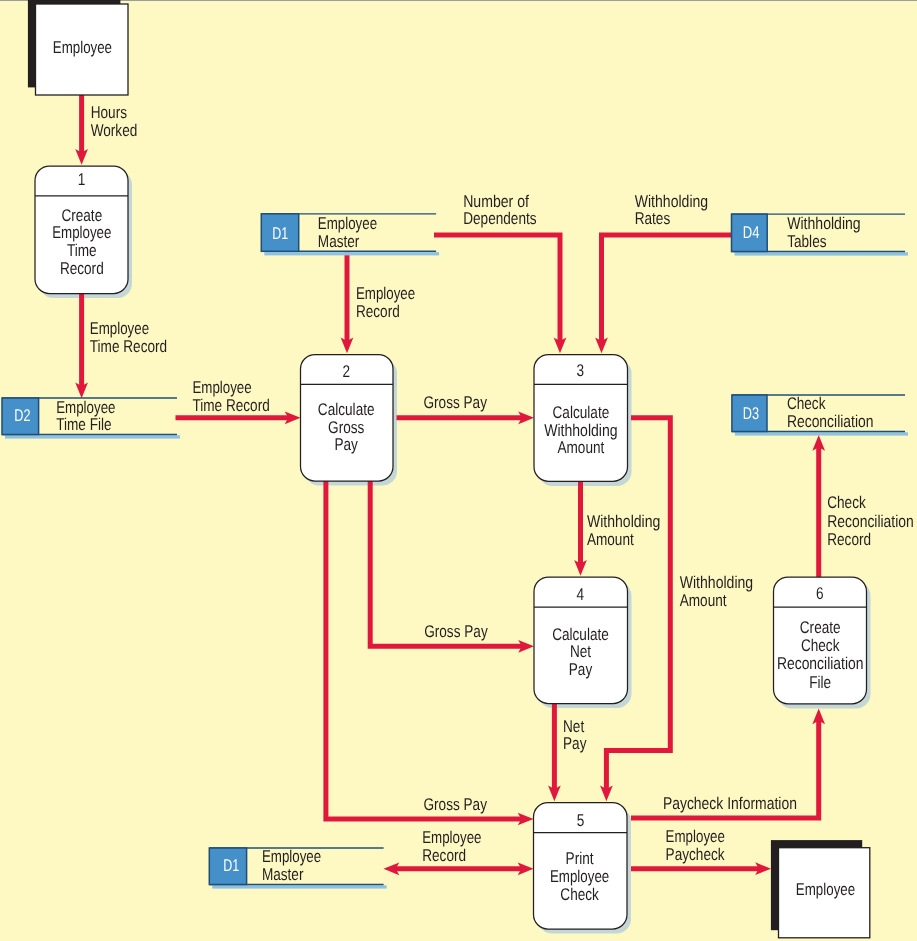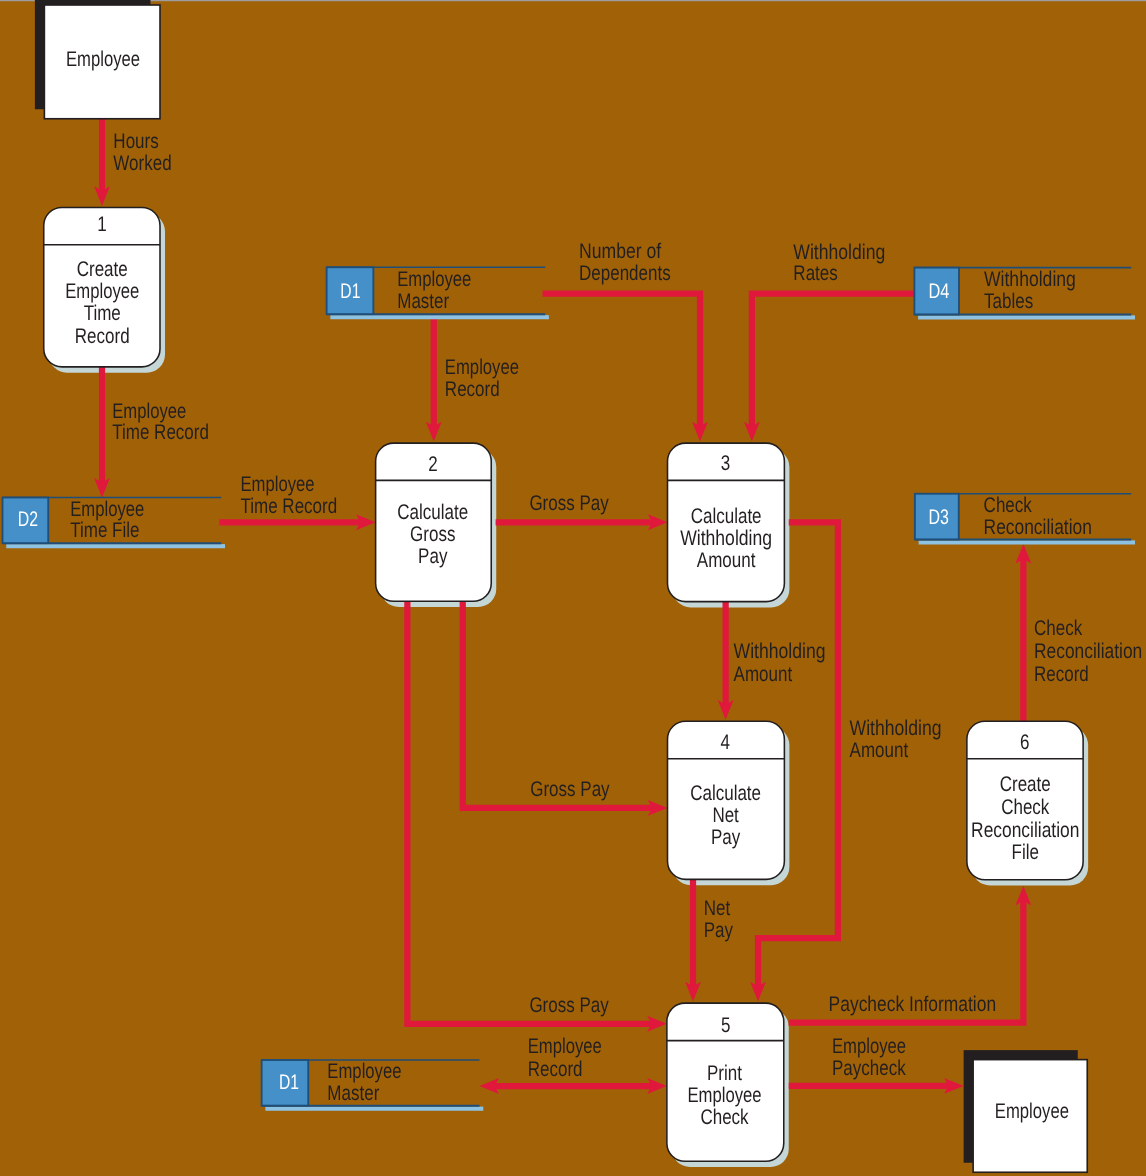--- a/index.html
+++ b/index.html
@@ -1,18 +1,18 @@
 <!DOCTYPE html>
 <html><head>
 <meta charset="utf-8">
 <title>Payroll Data Flow Diagram</title>
 <style>
   html,body{margin:0;padding:0;background:#ffffff;}
   body{width:917px;height:941px;font-family:"Liberation Sans",sans-serif;}
-  #canvas{position:relative;width:917px;height:941px;overflow:hidden;background:#a16207;}
+  #canvas{position:relative;width:917px;height:941px;overflow:hidden;background:#fef9c3;}
   svg#geo{position:absolute;left:0;top:0;width:917px;height:941px;
           shape-rendering:geometricPrecision;text-rendering:geometricPrecision;}
   svg#geo text{font-family:"Liberation Sans",sans-serif;}
   *{-webkit-font-smoothing:antialiased;}
   #topline{position:absolute;left:0;top:0px;width:917px;height:1px;background:#9d9d9d;}
 </style>
 </head>
 <body>
 
 <div id="canvas">

